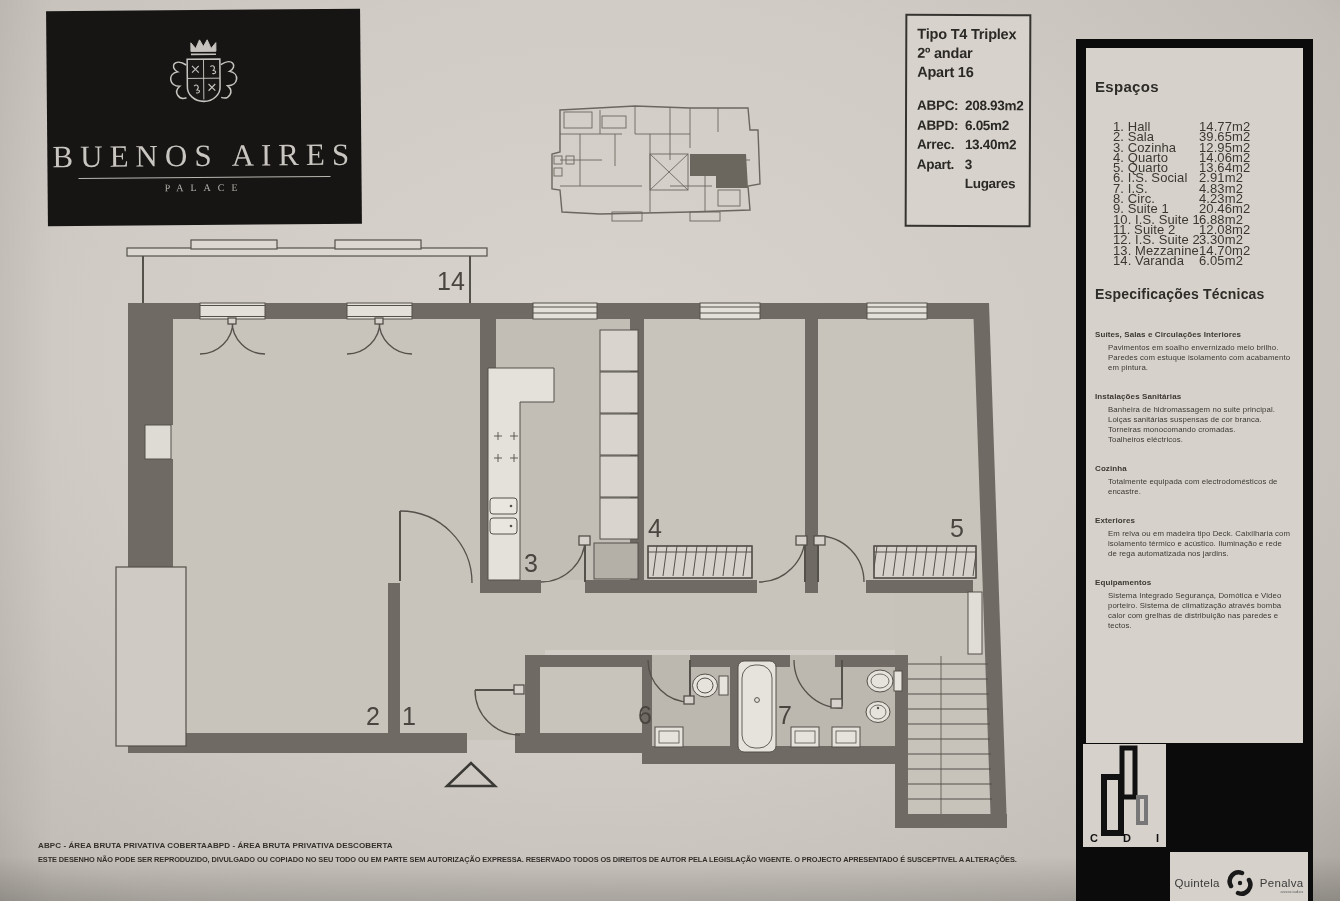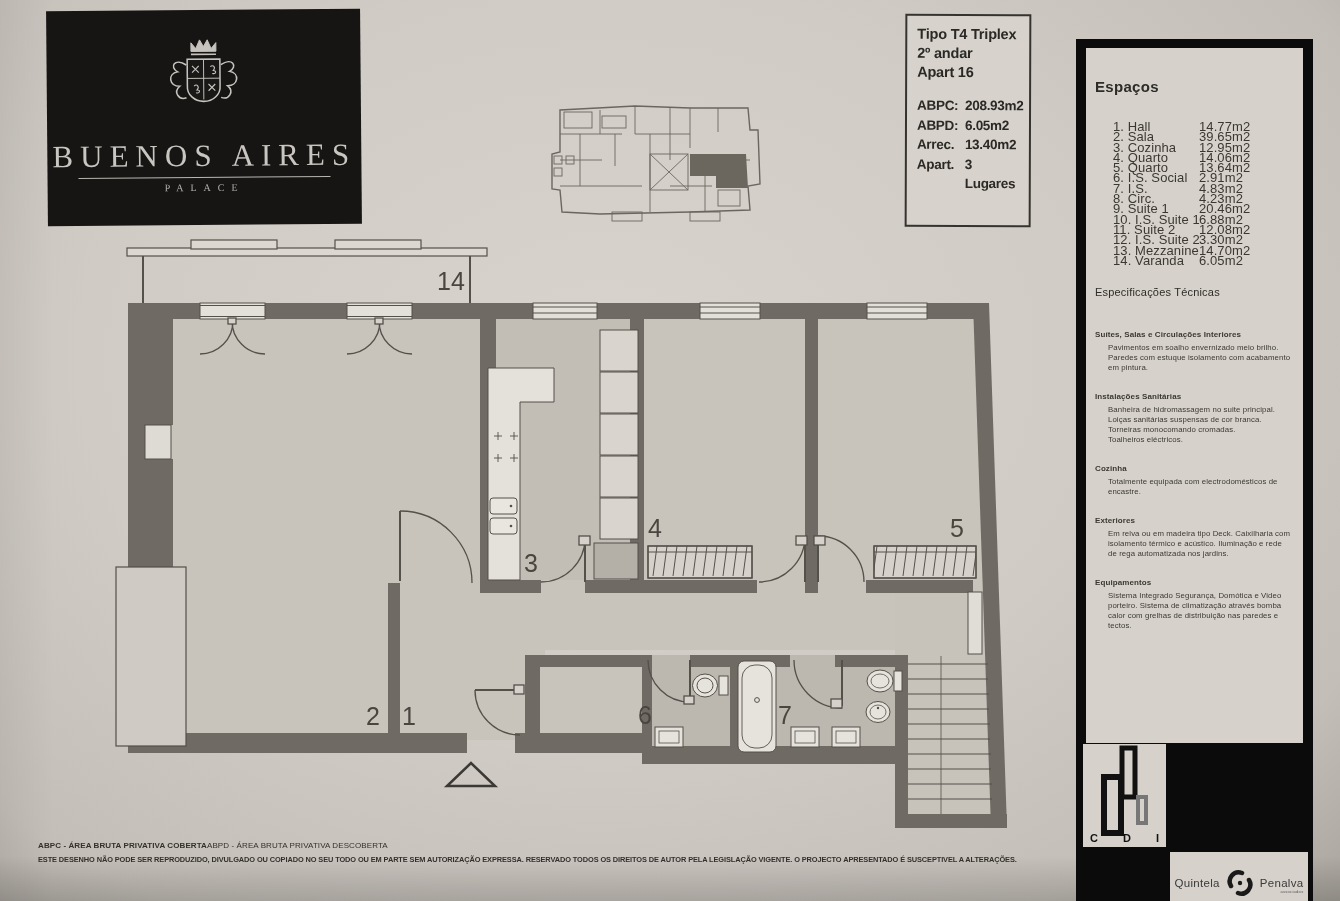--- a/index.html
+++ b/index.html
@@ -28,34 +28,34 @@
   .info-metrics{margin-top:14px;}
   .metric-row{display:flex;font-size:13.5px;font-weight:bold;line-height:19.5px;letter-spacing:-0.3px;}
   .metric-label{width:48px;flex:none;}
   
   .right-panel{position:absolute;left:1076px;top:10px;width:237px;height:869px;background:#0b0b0b;margin-top:29px;}
   .panel-card{position:absolute;left:10px;top:9px;width:217px;height:695px;background:#d6d2cb;color:#3b3833;}
   .spaces-title{position:absolute;left:9px;top:30px;font-size:15px;font-weight:bold;color:#2e2c28;letter-spacing:0.3px;}
   .spaces-list{position:absolute;left:27px;top:74px;width:172px;}
   .space-row{display:flex;font-size:13px;line-height:10.3px;letter-spacing:0.1px;}
   .space-name{width:86px;flex:none;white-space:nowrap;}
-  .specs-title{position:absolute;left:9px;top:238px;font-size:11px;font-weight:normal;color:#2e2c28;letter-spacing:0.2px;}
+  .specs-title{position:absolute;left:9px;top:238px;font-size:14px;font-weight:bold;color:#2e2c28;letter-spacing:0.2px;}
   .specs-sections{position:absolute;left:9px;top:282px;width:197px;}
   .spec-section{margin-bottom:19px;}
   .spec-heading{font-size:8px;font-weight:bold;margin-bottom:4px;letter-spacing:0.1px;}
   .spec-line{font-size:7.8px;line-height:10px;letter-spacing:0.1px;padding-left:13px;}
   .cdi-box{position:absolute;left:7px;top:705px;width:83px;height:103px;background:#d6d2cb;}
   .agency-box{position:absolute;left:94px;top:813px;width:138px;height:61px;background:#d6d2cb;
     display:flex;align-items:center;justify-content:center;gap:7px;}
   .agency-name{font-size:11.5px;color:#3a3a3a;letter-spacing:0.3px;}
   .agency-right{position:relative;}
   .agency-sub{position:absolute;right:0;bottom:-5px;font-size:4px;color:#555;letter-spacing:0.3px;}
   
   .footer-abbr1{position:absolute;left:38px;top:841px;font-size:8px;font-weight:bold;color:#33302c;letter-spacing:0.1px;}
-  .footer-abbr2{position:absolute;left:207px;top:841px;font-size:8px;font-weight:normal;color:#33302c;letter-spacing:0.1px;}
+  .footer-abbr2{position:absolute;left:207px;top:841px;font-size:8px;font-weight:bold;color:#33302c;letter-spacing:0.1px;}
   .footer-legal{position:absolute;left:38px;top:855px;font-size:7.4px;font-weight:bold;color:#33302c;
     letter-spacing:-0.1px;white-space:nowrap;}
   .plan-wrap{position:absolute;left:105px;top:236px;width:910px;height:600px;}
   .room-num{font-family:"Liberation Sans",sans-serif;font-size:25px;fill:#49453f;}
 </style>
 </head>
 <body>
 
 <div class="vignette"></div>
 

